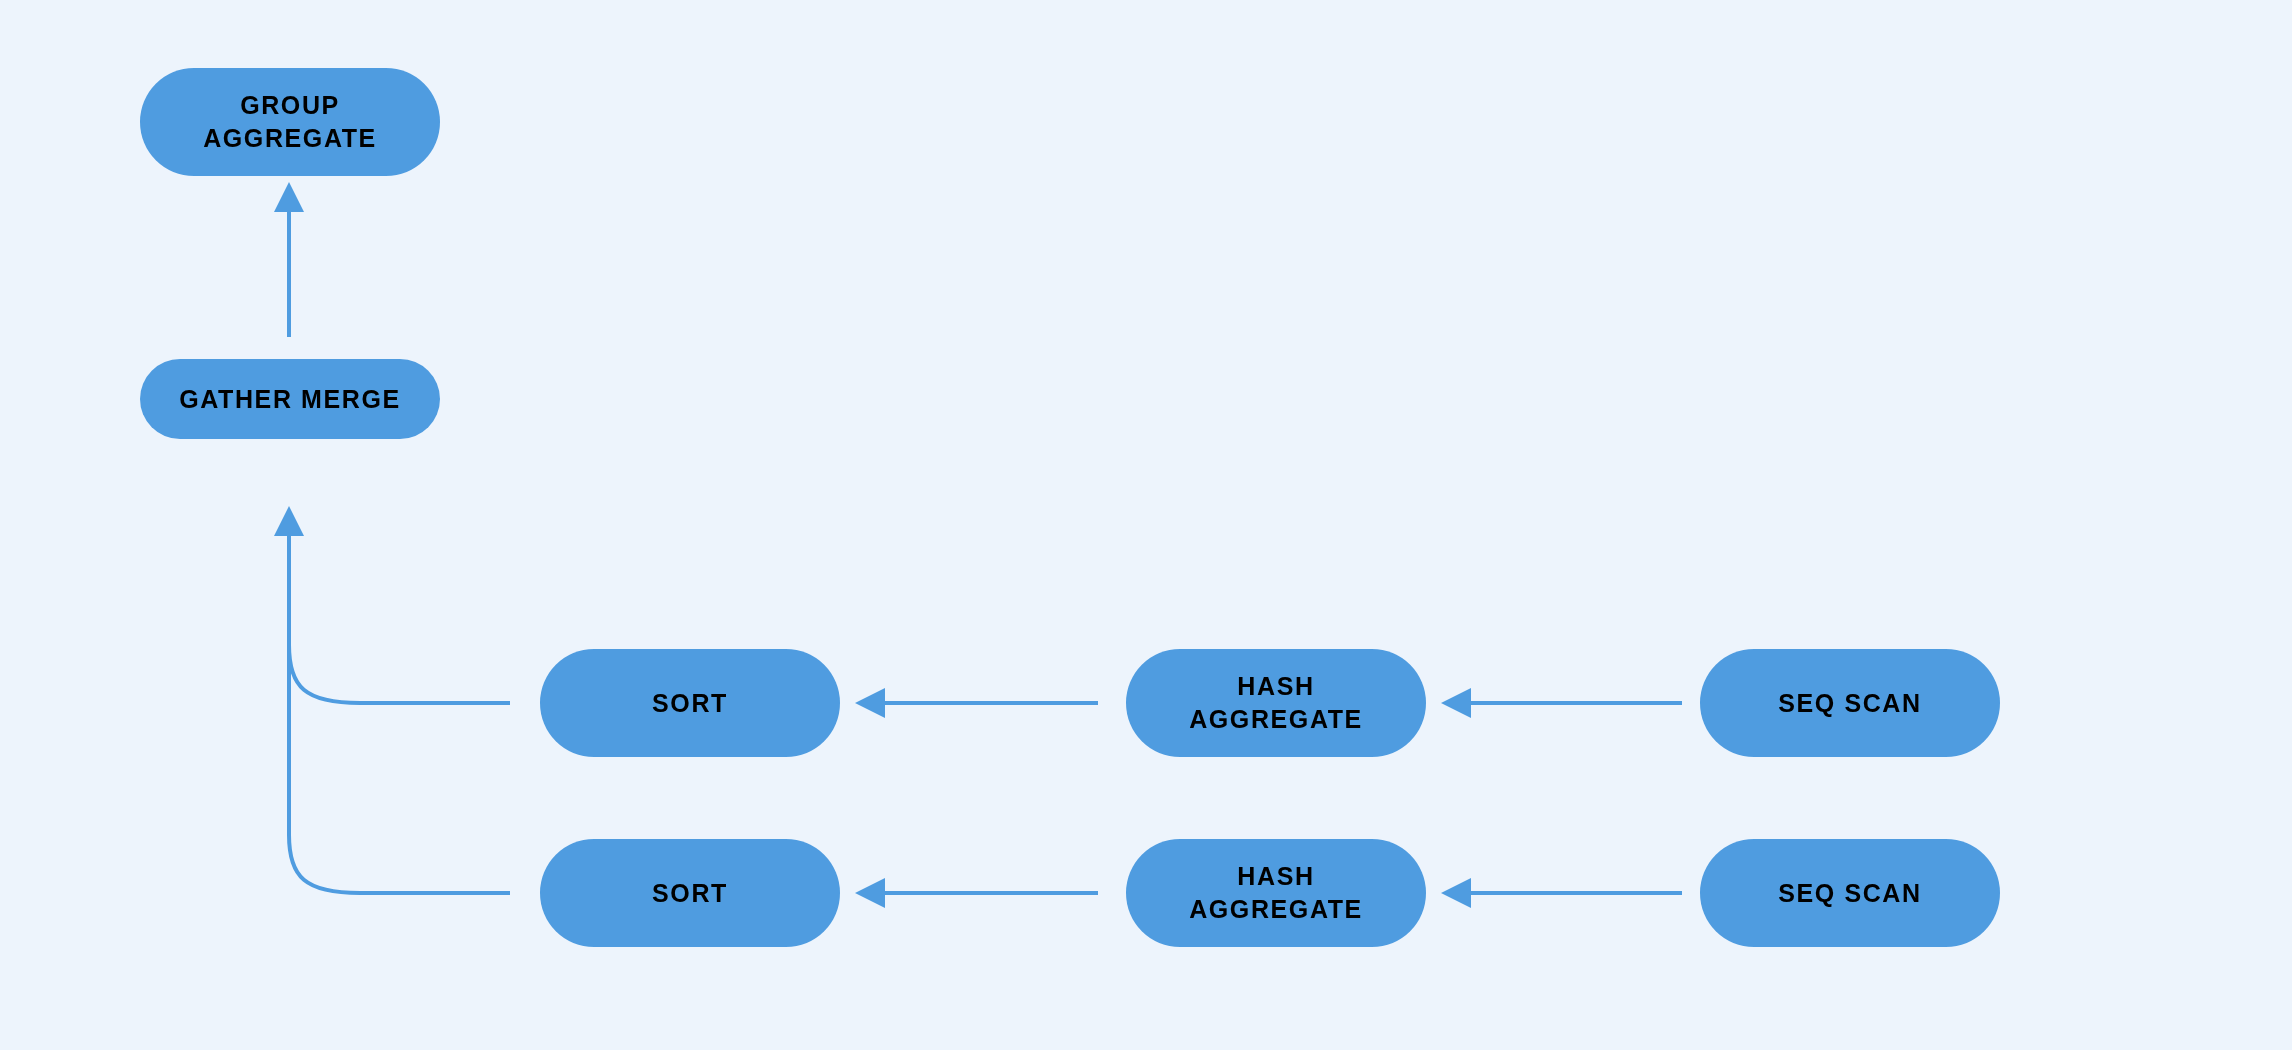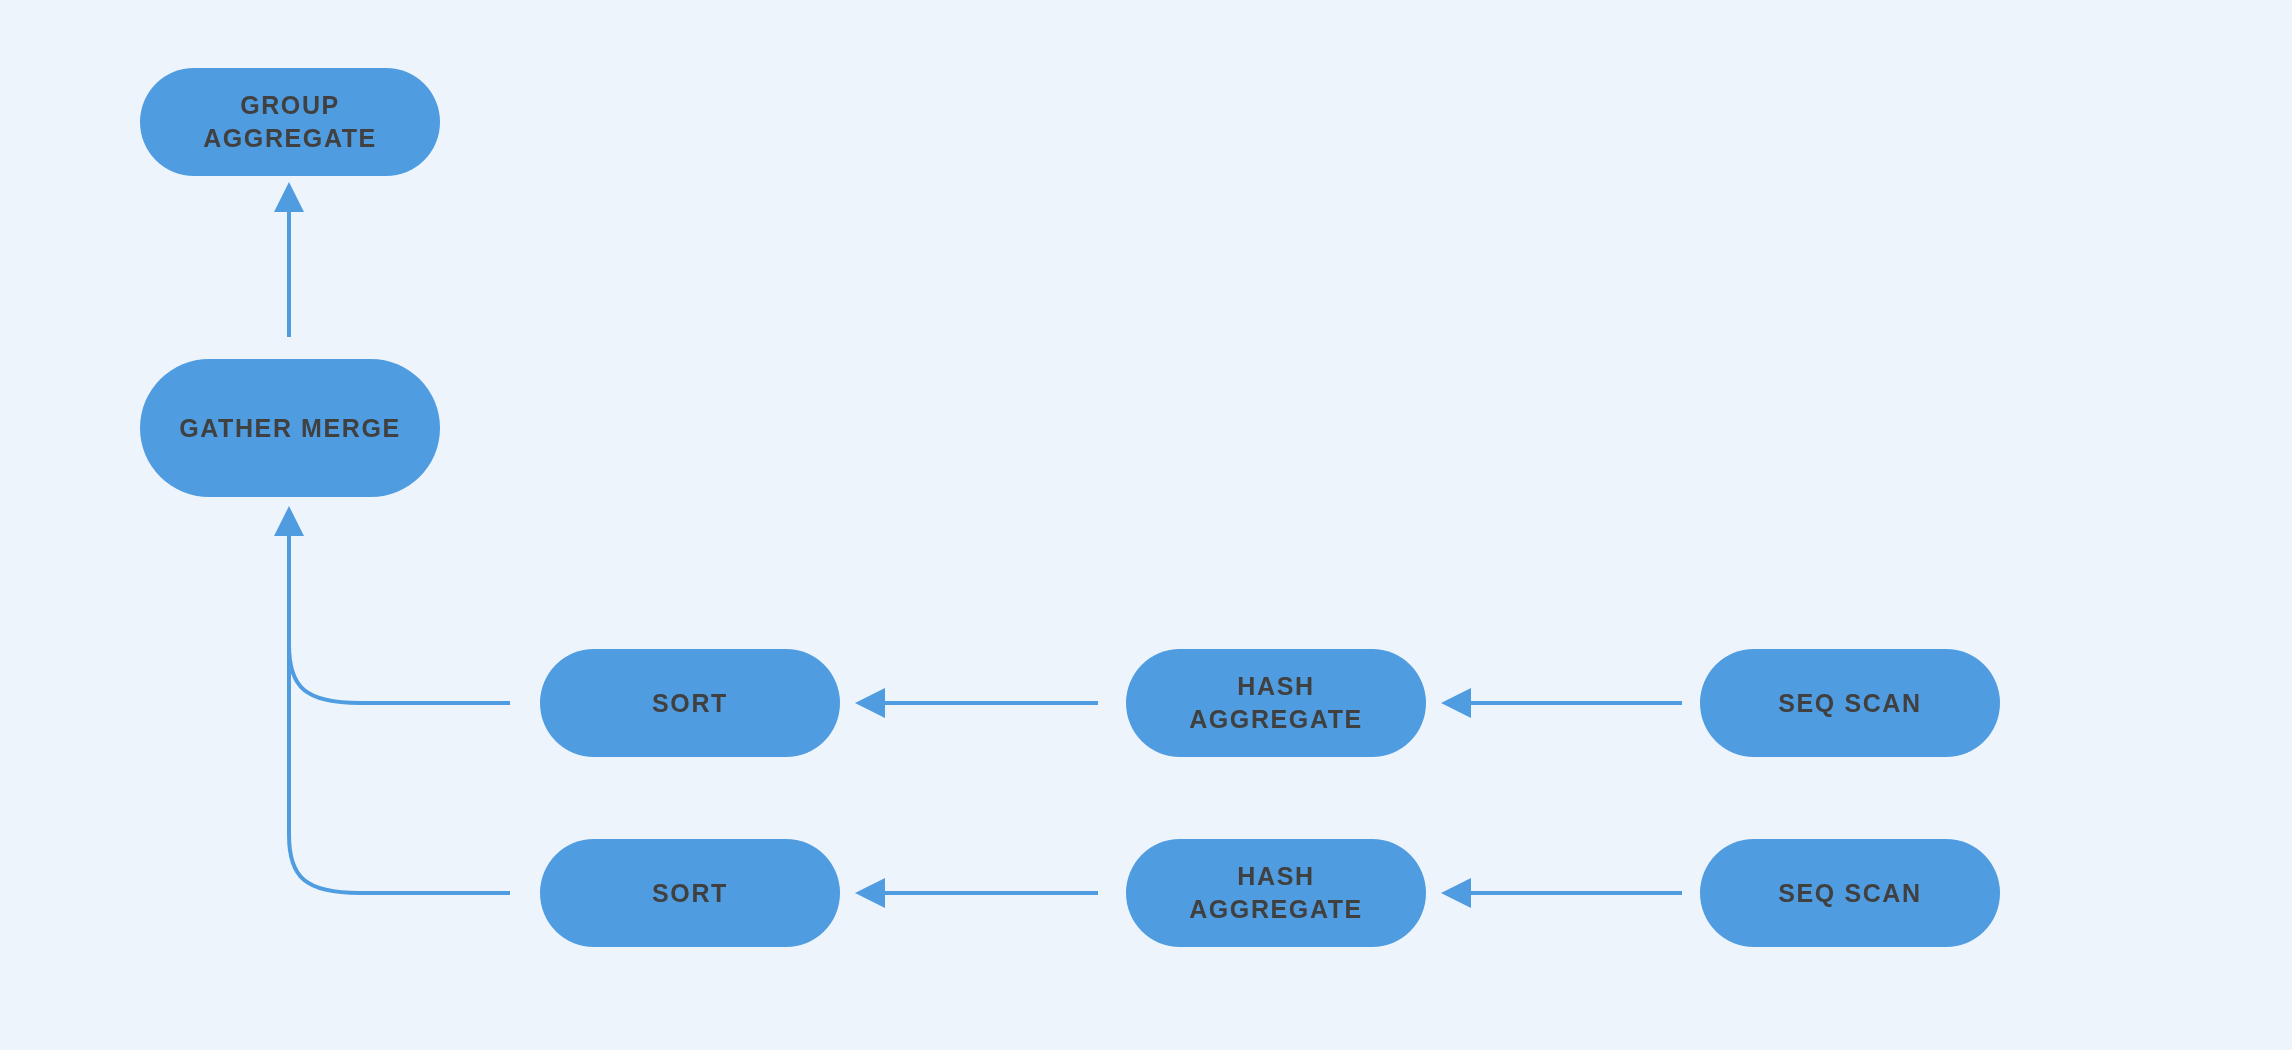--- a/index.html
+++ b/index.html
@@ -38,21 +38,21 @@
     text-align: center;
     z-index: 2;
   }
   .node-label {
     font-family: "Liberation Sans", sans-serif;
     font-size: 25px;
     font-weight: 700;
     letter-spacing: 1.6px;
     line-height: 1.32;
     white-space: pre-line;
-    color: #404040;
+    color: #000000;
     text-transform: uppercase;
     -webkit-font-smoothing: antialiased;
   }
 </style>
 </head>
 <body>
 
 <div id="canvas">
 
   <svg id="edge-layer" viewBox="0 0 2292 1050" xmlns="http://www.w3.org/2000/svg" preserveAspectRatio="none" aria-hidden="true">
@@ -83,21 +83,21 @@
         <path d="M 1682 893 L 1455 893" fill="none" stroke="#4f9ce0" stroke-width="4" stroke-linecap="butt"></path>
         <path d="M 1441 893 L 1471 878 L 1471 908 Z" fill="#4f9ce0"></path>
       </g>
     </svg>
 
   <div id="node-layer">
       <div class="node" style="left: 140px; top: 68px; width: 300px; height: 108px; background: rgb(79, 156, 224);">
         <span class="node-label">GROUP
 AGGREGATE</span>
       </div>
-      <div class="node" style="left: 140px; top: 359px; width: 300px; height: 138px; background: rgb(79, 156, 224);">
+      <div class="node" style="left: 140px; top: 359px; width: 300px; height: 80px; background: rgb(79, 156, 224);">
         <span class="node-label">GATHER MERGE</span>
       </div>
       <div class="node" style="left: 540px; top: 649px; width: 300px; height: 108px; background: rgb(79, 156, 224);">
         <span class="node-label">SORT</span>
       </div>
       <div class="node" style="left: 1126px; top: 649px; width: 300px; height: 108px; background: rgb(79, 156, 224);">
         <span class="node-label">HASH
 AGGREGATE</span>
       </div>
       <div class="node" style="left: 1700px; top: 649px; width: 300px; height: 108px; background: rgb(79, 156, 224);">

